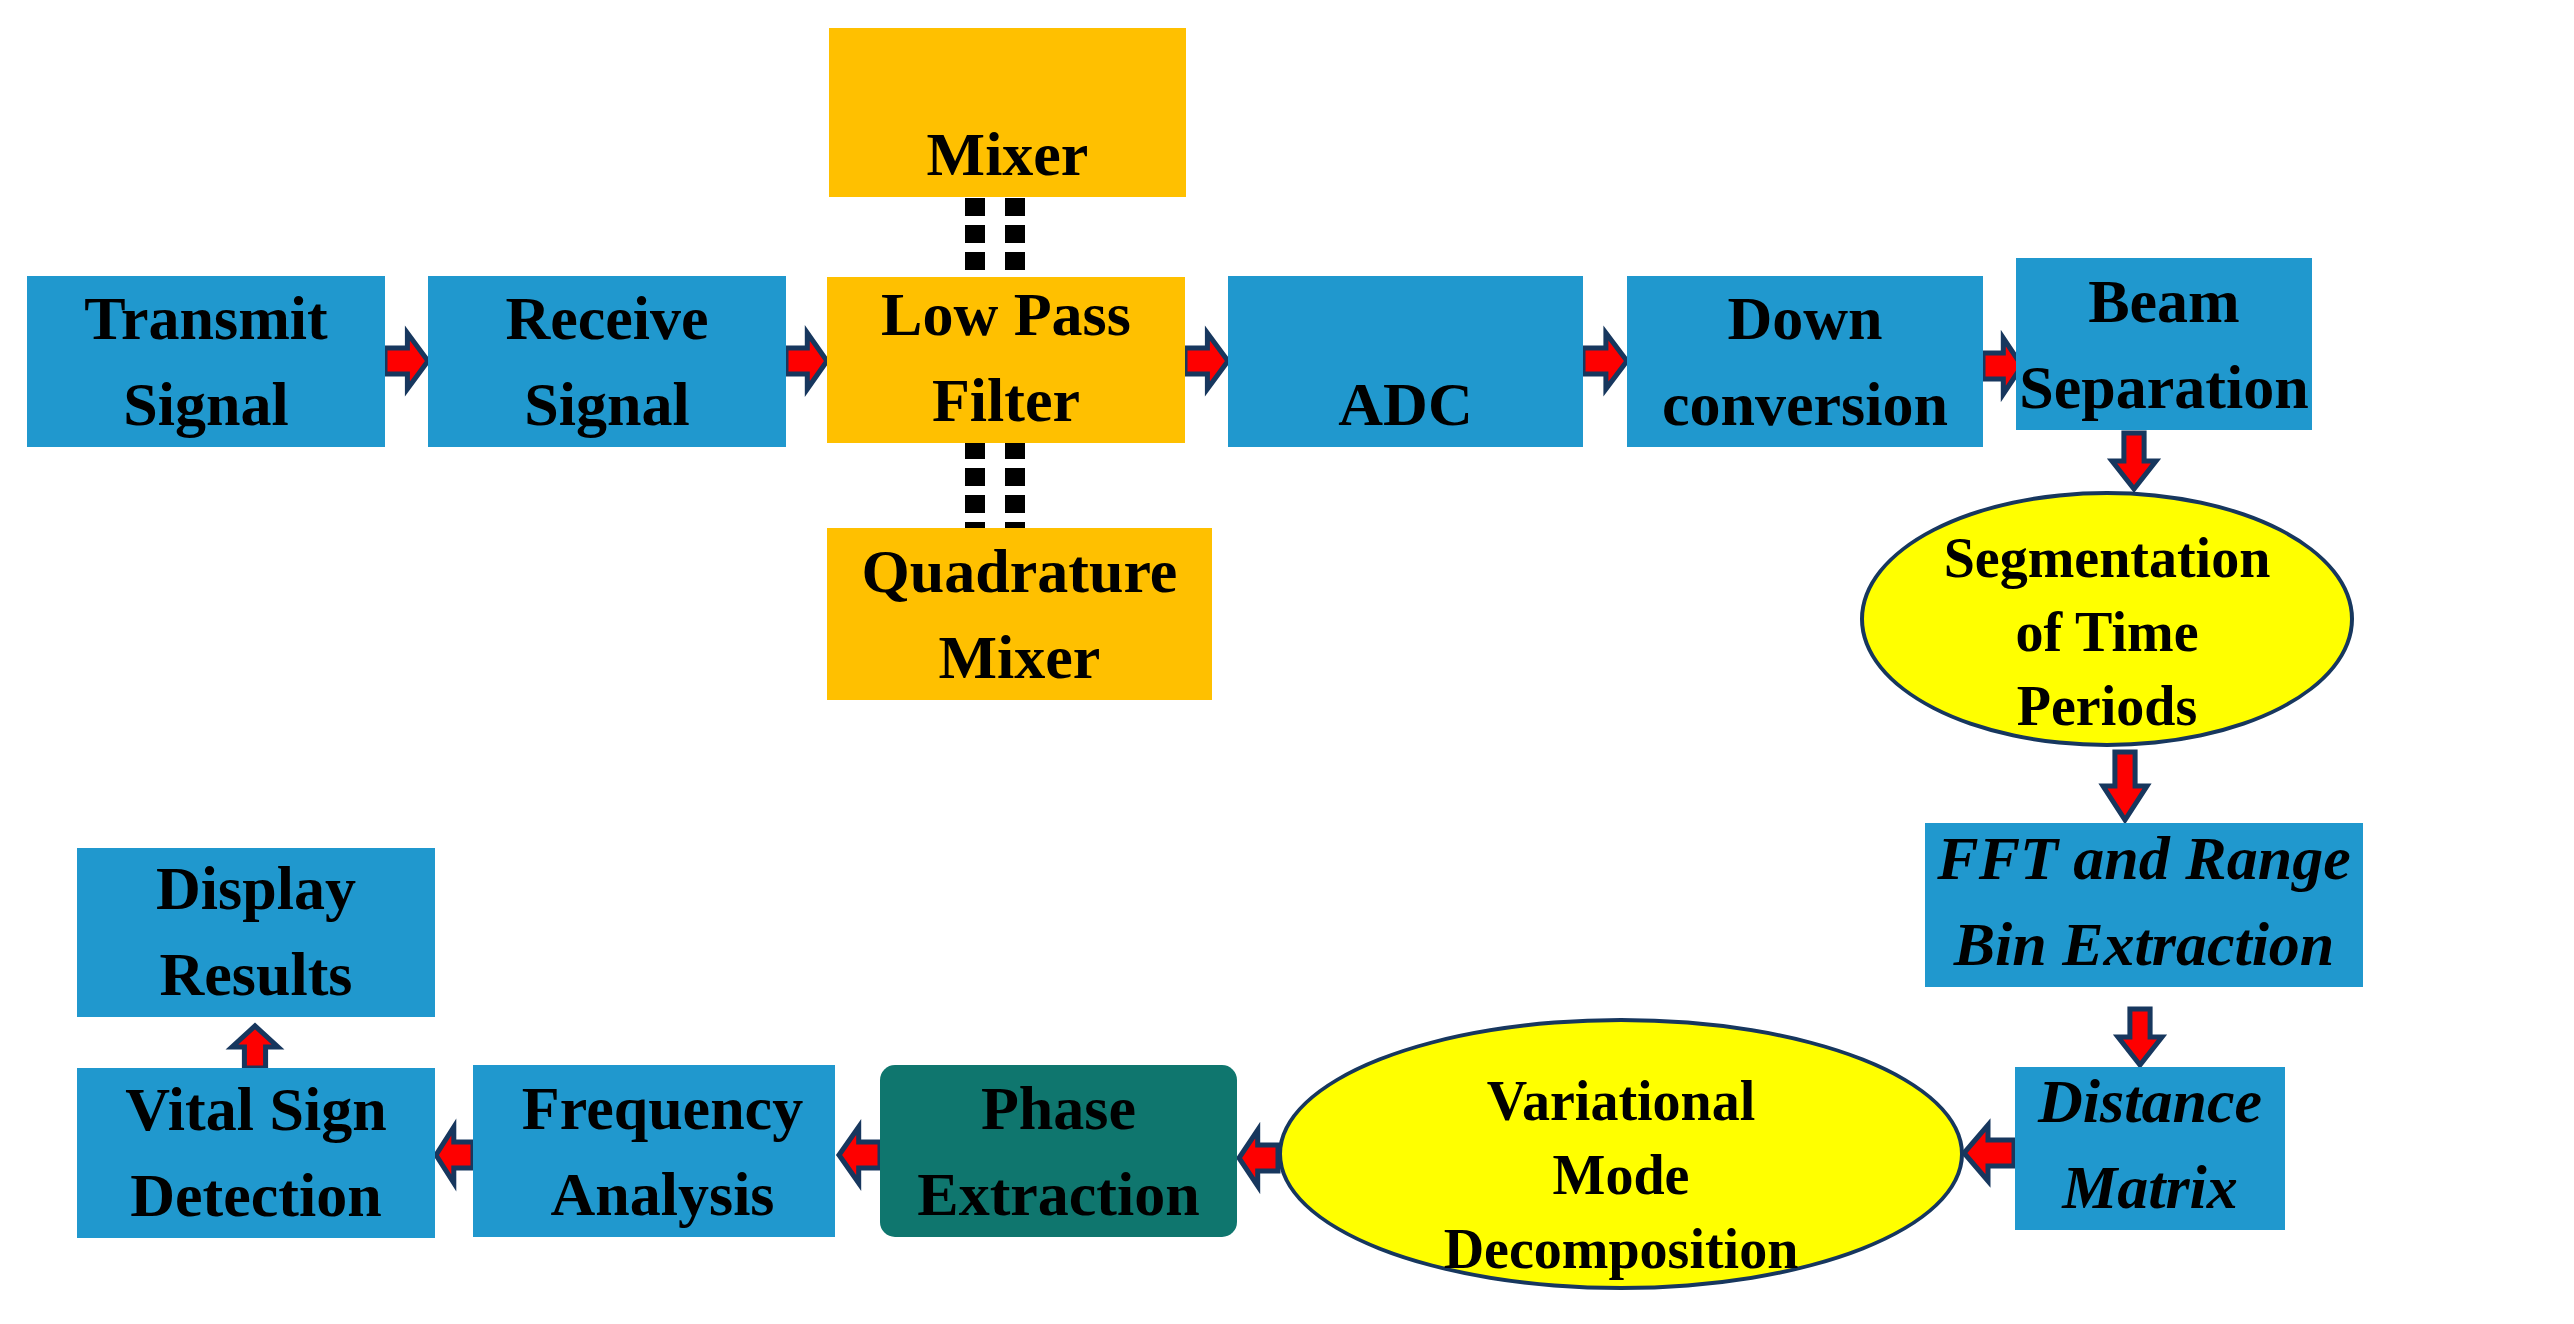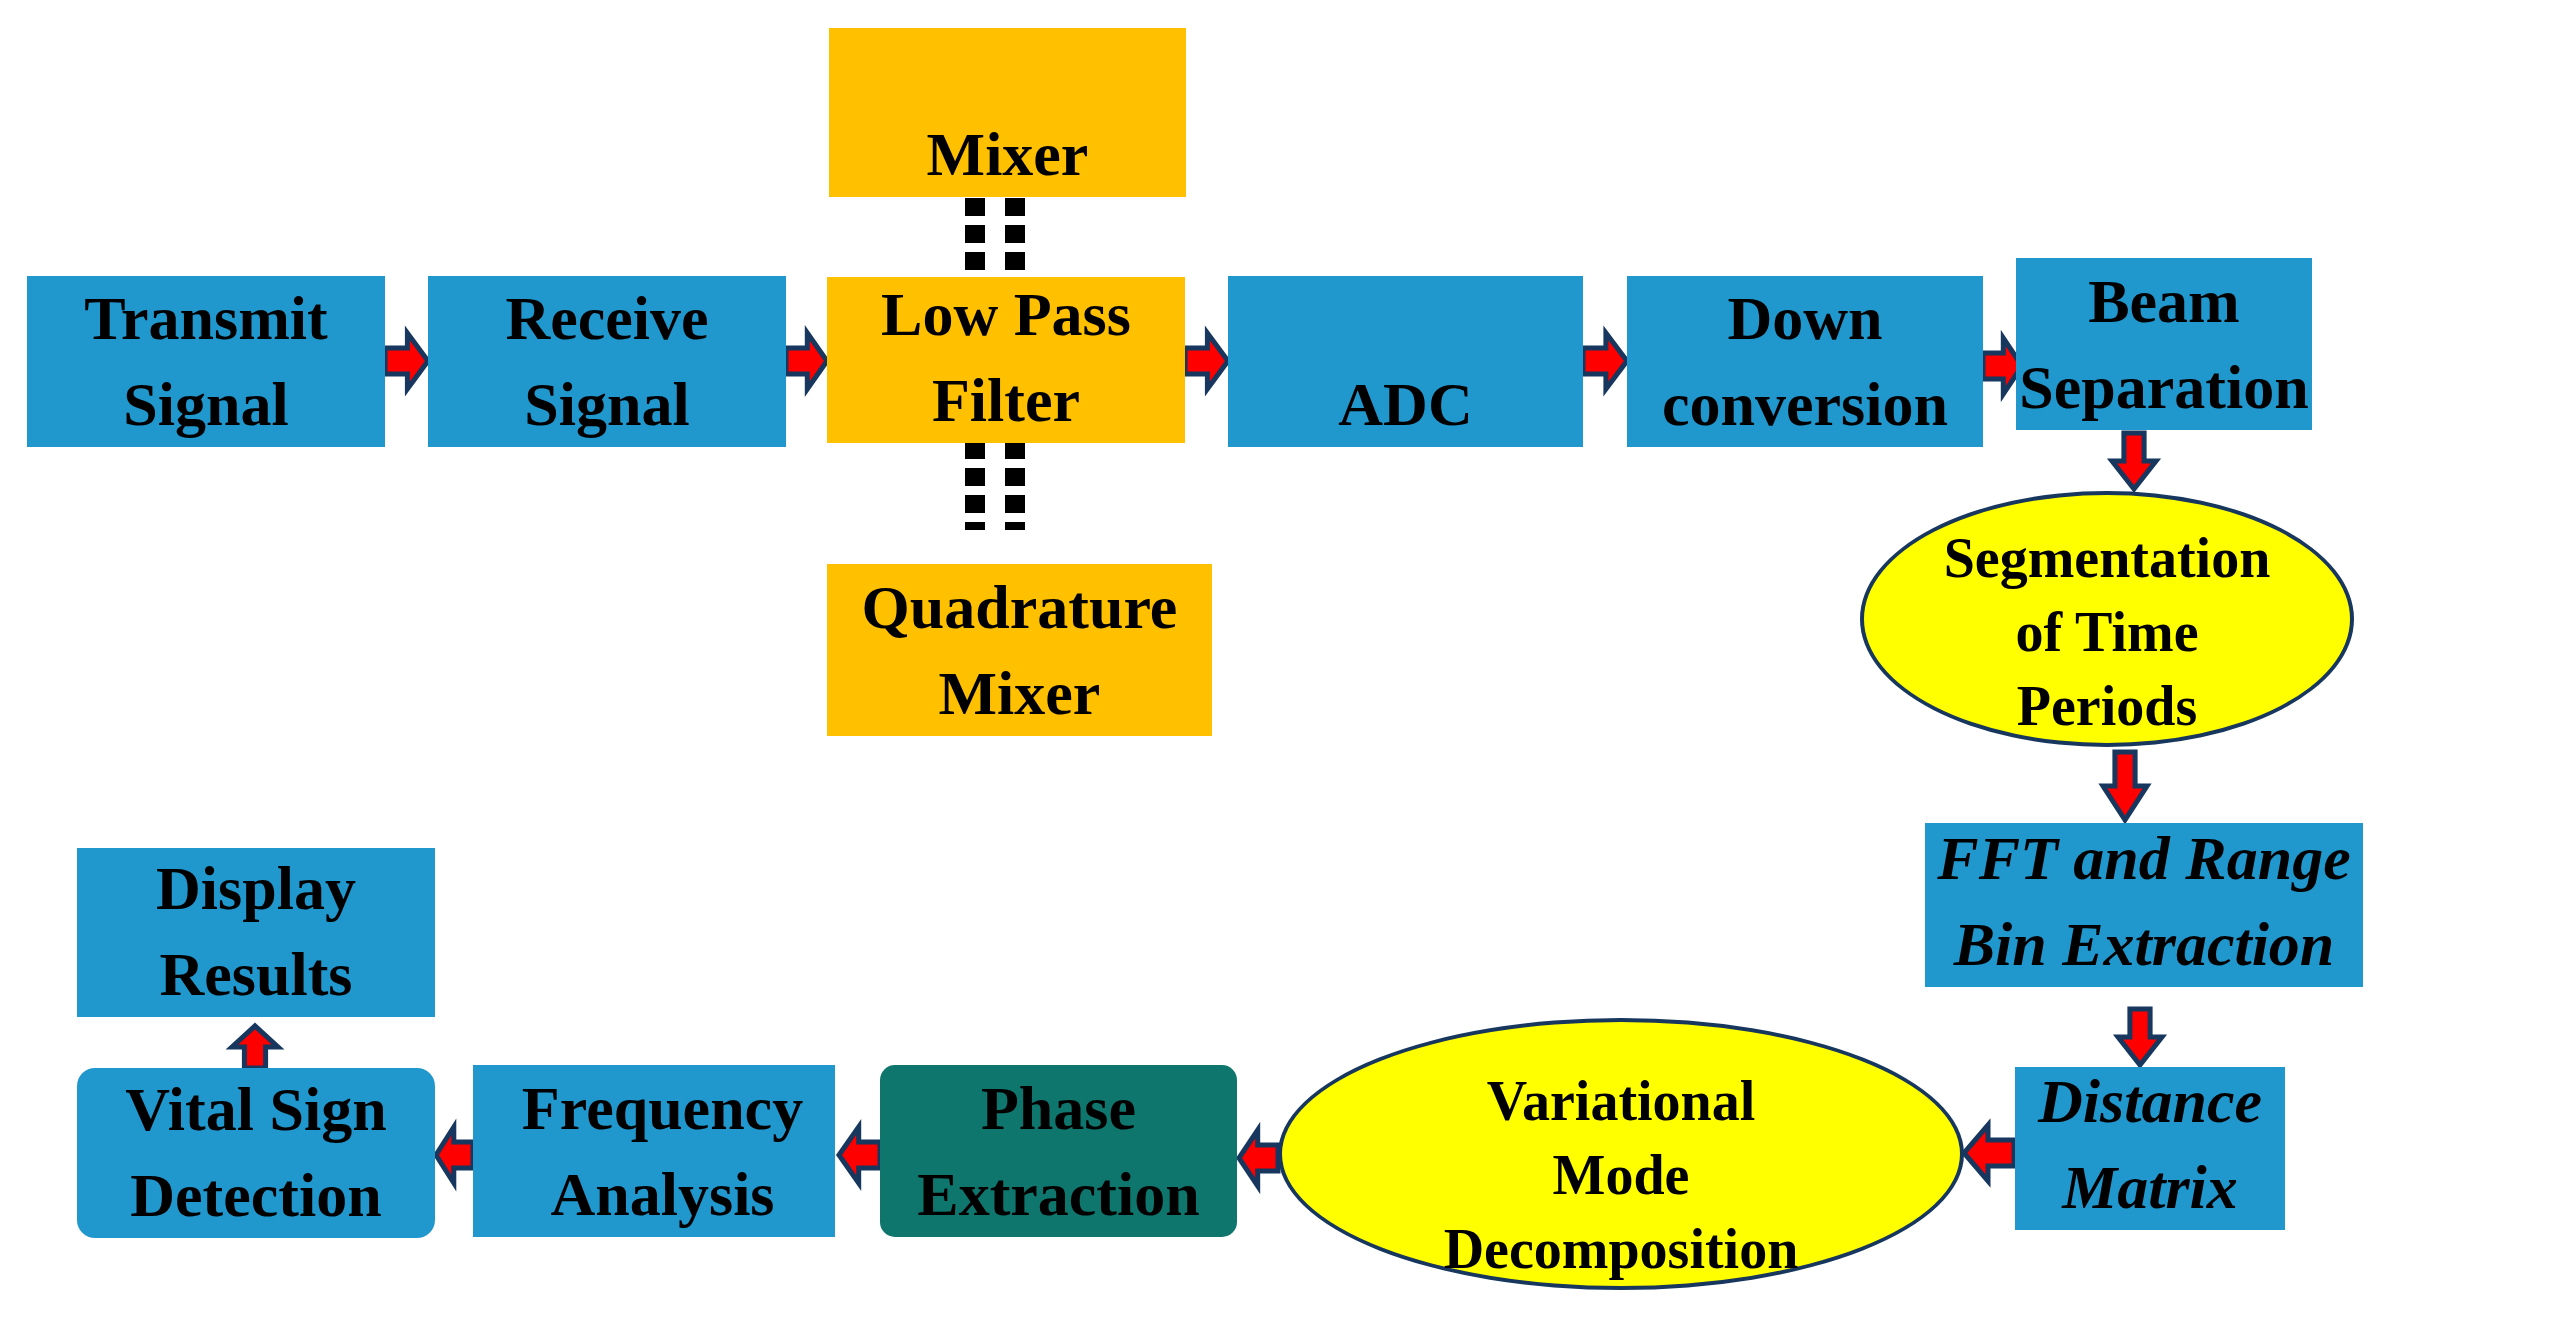--- a/index.html
+++ b/index.html
@@ -67,21 +67,21 @@
       <span class="label">Receive
 Signal</span>
     </div>
     <div class="node rect" style="left: 829px; top: 28px; width: 357px; height: 169px; background: rgb(255, 192, 0);">
       <span class="label">Mixer</span>
     </div>
     <div class="node rect" style="left: 827px; top: 277px; width: 358px; height: 166px; background: rgb(255, 192, 0);">
       <span class="label">Low Pass
 Filter</span>
     </div>
-    <div class="node rect" style="left: 827px; top: 528px; width: 385px; height: 172px; background: rgb(255, 192, 0); margin-top: 36px;">
+    <div class="node rect" style="left: 827px; top: 528px; width: 385px; height: 172px; background: rgb(255, 192, 0);">
       <span class="label">Quadrature
 Mixer</span>
     </div>
     <div class="node rect" style="left: 1228px; top: 276px; width: 355px; height: 171px; background: rgb(32, 152, 206);">
       <span class="label">ADC</span>
     </div>
     <div class="node rect" style="left: 1627px; top: 276px; width: 356px; height: 171px; background: rgb(32, 152, 206);">
       <span class="label">Down
 conversion</span>
     </div>
@@ -108,21 +108,21 @@
 Decomposition</span>
     </div>
     <div class="node rect" style="left: 880px; top: 1065px; width: 357px; height: 172px; background: #0f766e; border-radius: 15px;">
       <span class="label">Phase
 Extraction</span>
     </div>
     <div class="node rect" style="left: 473px; top: 1065px; width: 362px; height: 172px; background: rgb(32, 152, 206); padding-left: 17px;">
       <span class="label">Frequency
 Analysis</span>
     </div>
-    <div class="node rect" style="left: 77px; top: 1068px; width: 358px; height: 170px; background: rgb(32, 152, 206); border-radius: 18px;">
+    <div class="node rect" style="left: 77px; top: 1068px; width: 358px; height: 170px; background: rgb(32, 152, 206);">
       <span class="label">Vital Sign
 Detection</span>
     </div>
     <div class="node rect" style="left: 77px; top: 848px; width: 358px; height: 169px; background: rgb(32, 152, 206);">
       <span class="label">Display
 Results</span>
     </div>
   </div>
 
 </body></html>

